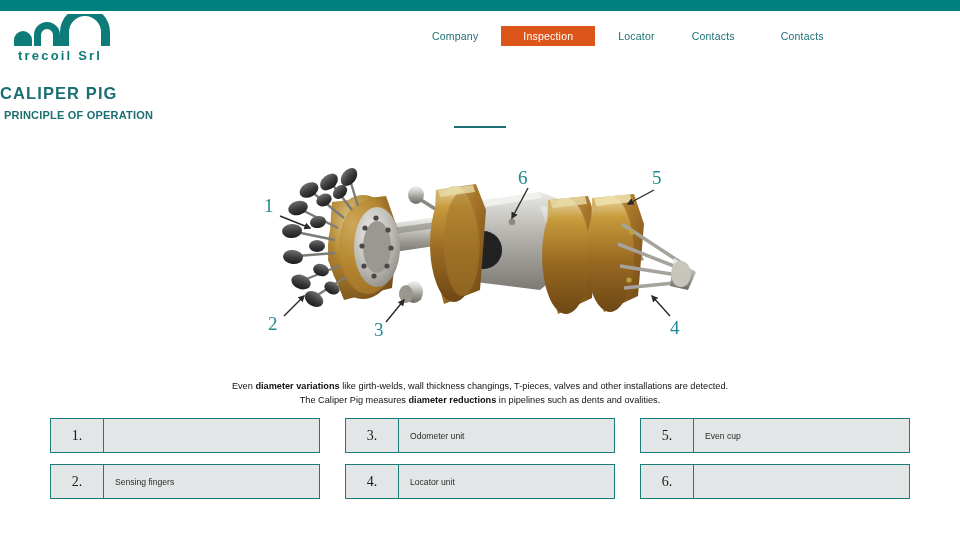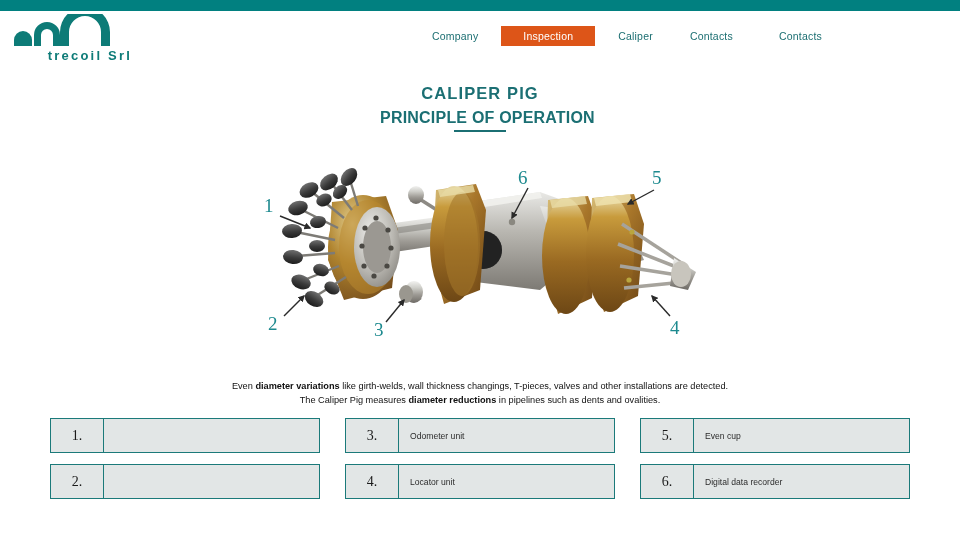--- a/index.html
+++ b/index.html
@@ -25,21 +25,20 @@
     background: #018080;
   }
 
   
   .logo {
     position: absolute;
     left: 12px;
     top: 14px;
     width: 120px;
     height: 52px;
-    text-align: right;
   }
   .logo-mark {
     display: block;
     width: 104px;
     height: 33px;
   }
   .logo-text {
     display: block;
     font-family: "Liberation Sans", sans-serif;
     font-size: 13px;
@@ -82,35 +81,35 @@
     margin: 3px 4px;
     flex: 0 0 1px;
   }
 
   
   .title-block {
     position: absolute;
     left: 0;
     top: 84px;
     width: 960px;
-    text-align: center;
+    text-align: left;
   }
   .page-title {
     font-size: 16.5px;
     font-weight: 700;
     color: #1b6f73;
     letter-spacing: 1.1px;
     margin: 0;
   }
   .page-subtitle {
-    font-size: 16px;
+    font-size: 11px;
     font-weight: 700;
     color: #1b6f73;
     letter-spacing: .2px;
-    margin: 6px 0 0 15px;
+    margin: 6px 0 0 4px;
     display: inline-block;
   }
   .subtitle-rule {
     display: block;
     width: 52px;
     height: 1.5px;
     background: #1b6f73;
     margin: 3px auto 0 auto;
   }
 
@@ -193,21 +192,21 @@
     <path d="M48 32 L48 18 A25 25 0 0 1 98 18 L98 32 L89 32 L89 18 A16 16 0 0 0 57 18 L57 32 Z" fill="#0d7b77"></path>
   </svg>
   <span class="logo-text">trecoil Srl</span>
 </div>
 
 <nav class="nav">
   <div class="nav-item">Company</div>
   <div class="nav-sep"></div>
   <div class="nav-item active">Inspection</div>
   <div class="nav-sep"></div>
-  <div class="nav-item">Caliper</div>
+  <div class="nav-item">Locator</div>
   <div class="nav-sep"></div>
   <div class="nav-item">Contacts</div>
   <div class="nav-sep"></div>
   <div class="nav-sep"></div>
   <div class="nav-item">Contacts</div>
 </nav>
 
 <div class="title-block">
   <h1 class="page-title">CALIPER PIG</h1>
   <div>
@@ -404,22 +403,22 @@
   <div class="legend-row">
     <div class="legend-num">3.</div>
     <div class="legend-label">Odometer unit</div>
   </div>
   <div class="legend-row">
     <div class="legend-num">5.</div>
     <div class="legend-label">Even cup</div>
   </div>
   <div class="legend-row">
     <div class="legend-num">2.</div>
+    <div class="legend-label">Sensing fingers</div>
   </div>
   <div class="legend-row">
     <div class="legend-num">4.</div>
     <div class="legend-label">Locator unit</div>
   </div>
   <div class="legend-row">
     <div class="legend-num">6.</div>
-    <div class="legend-label">Digital data recorder</div>
   </div>
 </div>
 
 </body></html>

